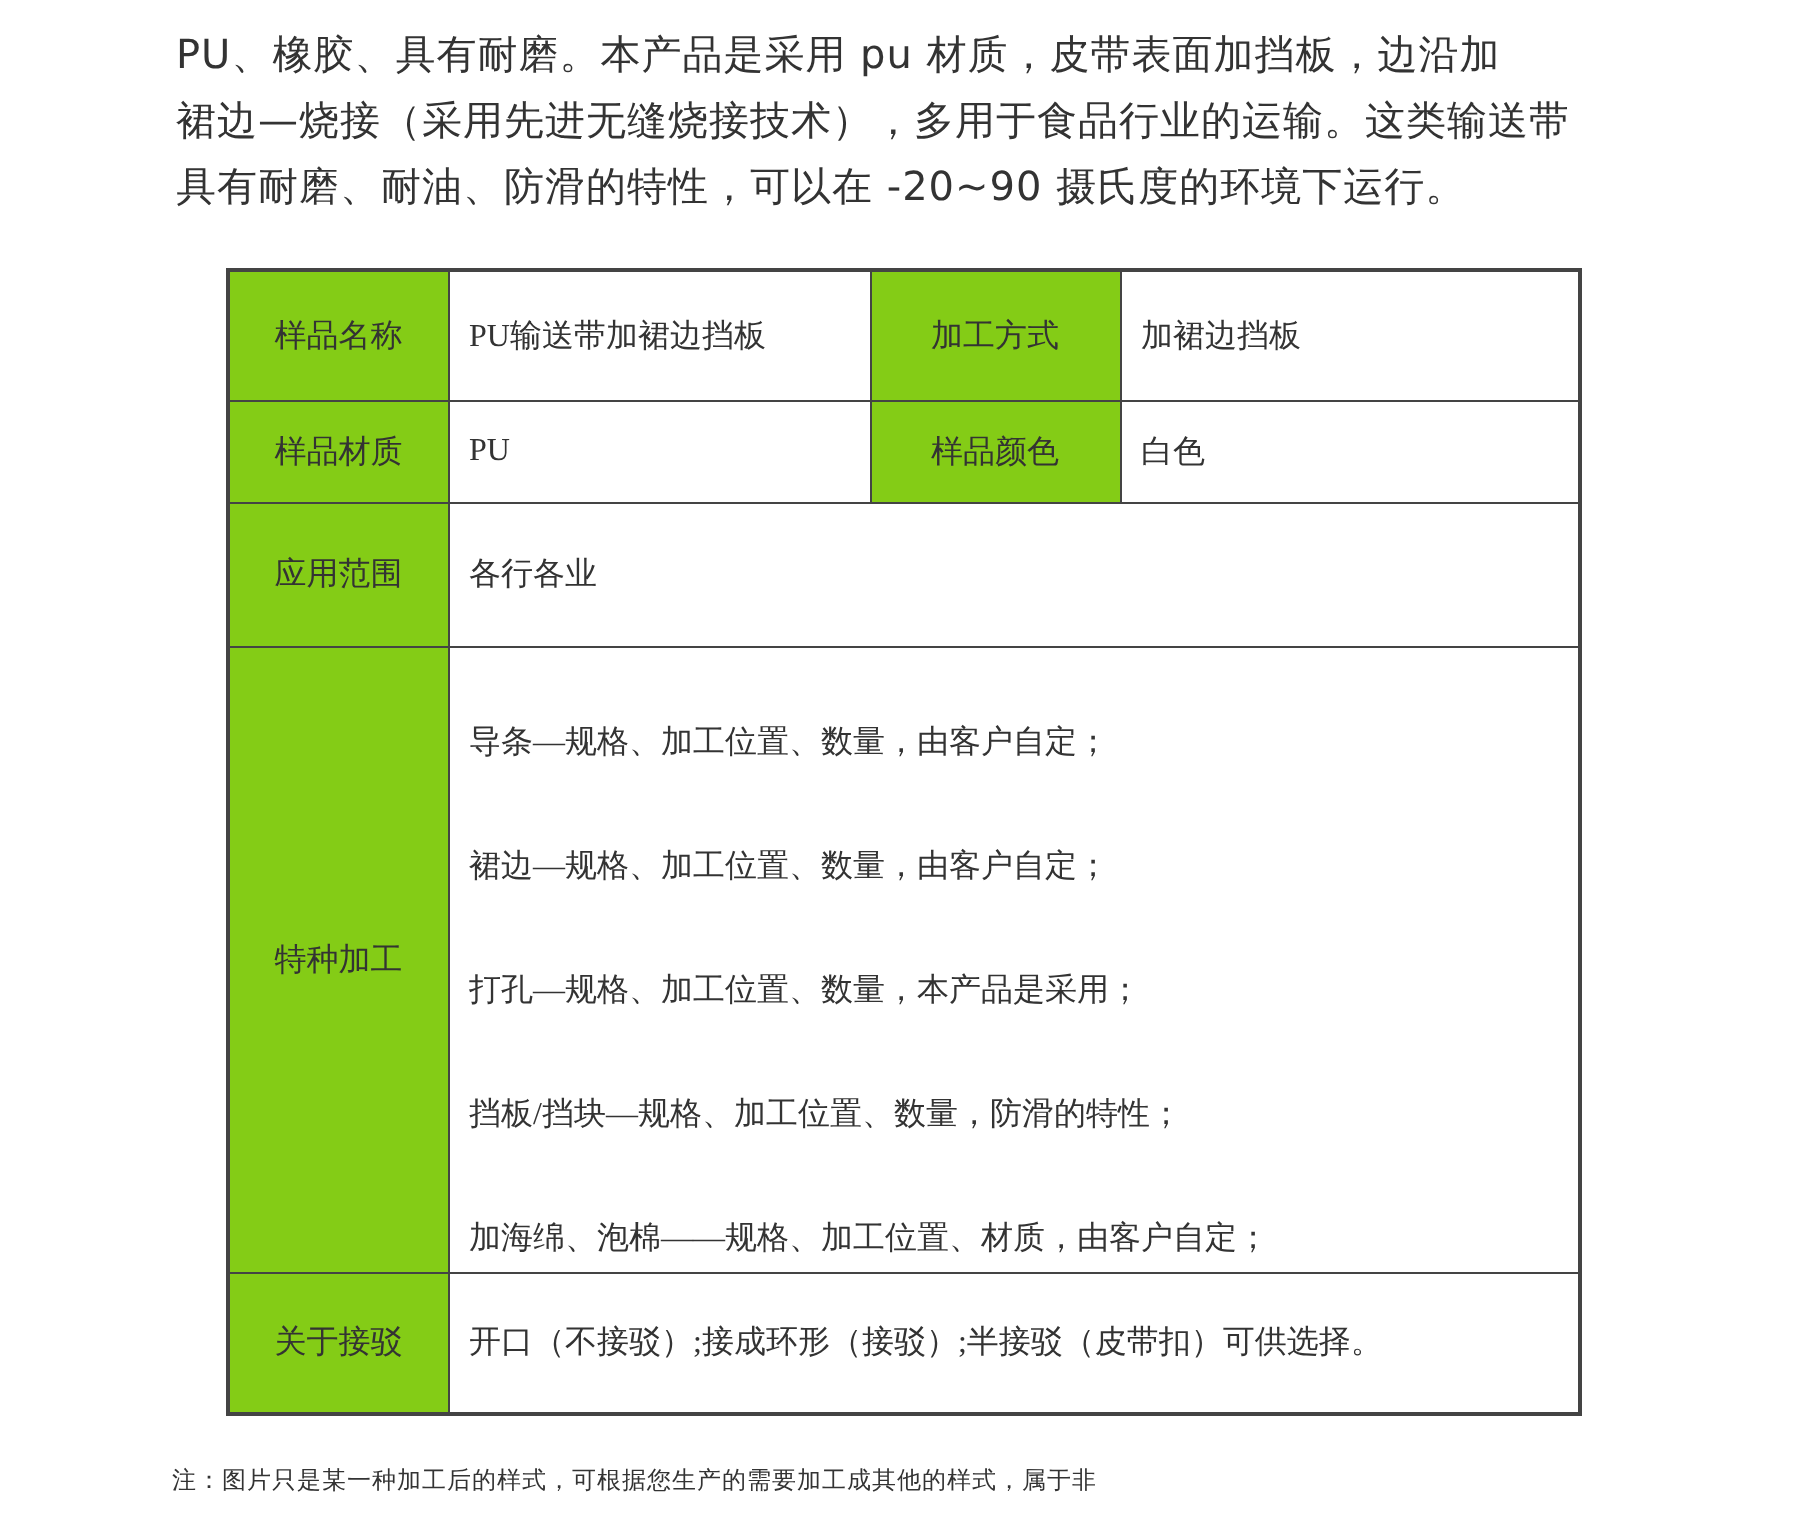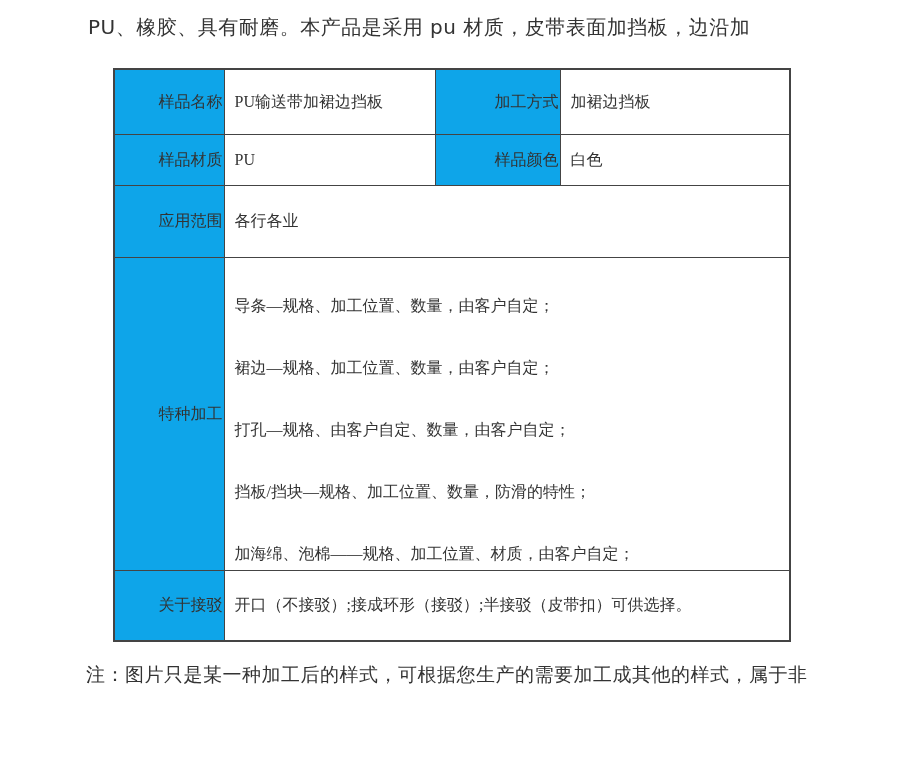--- a/index.html
+++ b/index.html
@@ -36,51 +36,53 @@
     overflow:hidden;
   }
   .cell-title{
     height:48px;
     font-size:23px;
     font-weight:bold;
     text-align:center;
     letter-spacing:2px;
   }
   .lab{
-    background:#0ea5e9;
-    text-align:right;
+    background:#84cc16;
+    text-align:center;
     color:#333333;
   }
   .val{padding-left:10px;font-family:Liberation Serif, serif;}
   tr.r-name td{height:62px;}
   tr.r-material td{height:48px;}
   tr.r-scope td{height:69px;}
   tr.r-special td{height:173px;}
   tr.r-joint td{height:67px;margin-left:48px;}
   .special-line{
     line-height:30px;
     white-space:nowrap;
     margin-top:32px;
   }
 
   
   .note{
     margin:20px 0 0 86px;
     width:740px;
-    font-size:19px;
+    font-size:12px;
     line-height:24px;
     letter-spacing:0.5px;
   }
   .note-line{white-space:nowrap;}
 </style>
 </head>
 <body>
 
 <div class="intro">
   <div class="intro-line">PU、橡胶、具有耐磨。本产品是采用 pu 材质，皮带表面加挡板，边沿加</div>
+  <div class="intro-line">裙边—烧接（采用先进无缝烧接技术），多用于食品行业的运输。这类输送带</div>
+  <div class="intro-line">具有耐磨、耐油、防滑的特性，可以在 -20~90 摄氏度的环境下运行。</div>
 </div>
 
 <table class="params">
   <colgroup>
     <col style="width:110px">
     <col style="width:211px">
     <col style="width:125px">
     <col style="width:230px">
   </colgroup>
   <tbody>
@@ -98,21 +100,21 @@
     </tr>
     <tr class="r-scope">
       <td class="lab">应用范围</td>
       <td class="val" colspan="3">各行各业</td>
     </tr>
     <tr class="r-special">
       <td class="lab">特种加工</td>
       <td class="val" colspan="3">
         <div class="special-line">导条—规格、加工位置、数量，由客户自定；</div>
         <div class="special-line">裙边—规格、加工位置、数量，由客户自定；</div>
-        <div class="special-line">打孔—规格、由客户自定、数量，由客户自定；</div>
+        <div class="special-line">打孔—规格、加工位置、数量，本产品是采用；</div>
         <div class="special-line">挡板/挡块—规格、加工位置、数量，防滑的特性；</div>
         <div class="special-line">加海绵、泡棉——规格、加工位置、材质，由客户自定；</div>
       </td>
     </tr>
     <tr class="r-joint">
       <td class="lab">关于接驳</td>
       <td class="val" colspan="3">开口（不接驳）;接成环形（接驳）;半接驳（皮带扣）可供选择。</td>
     </tr>
   </tbody>
 </table>

